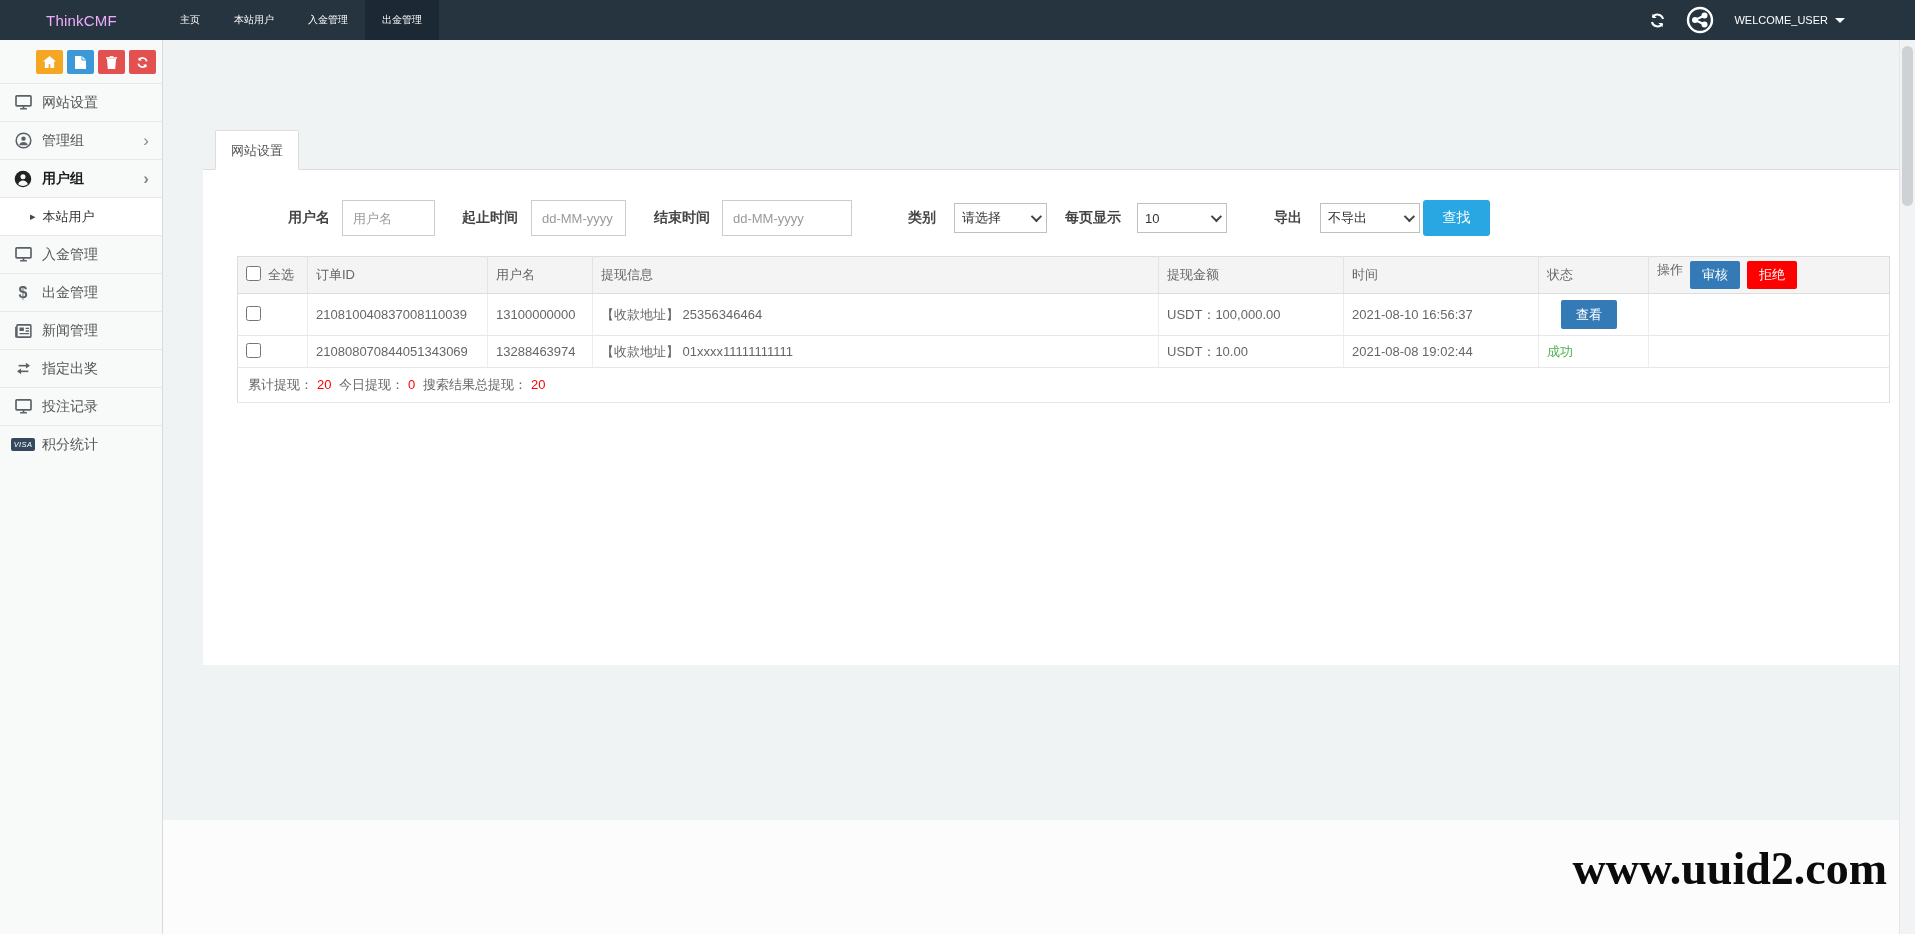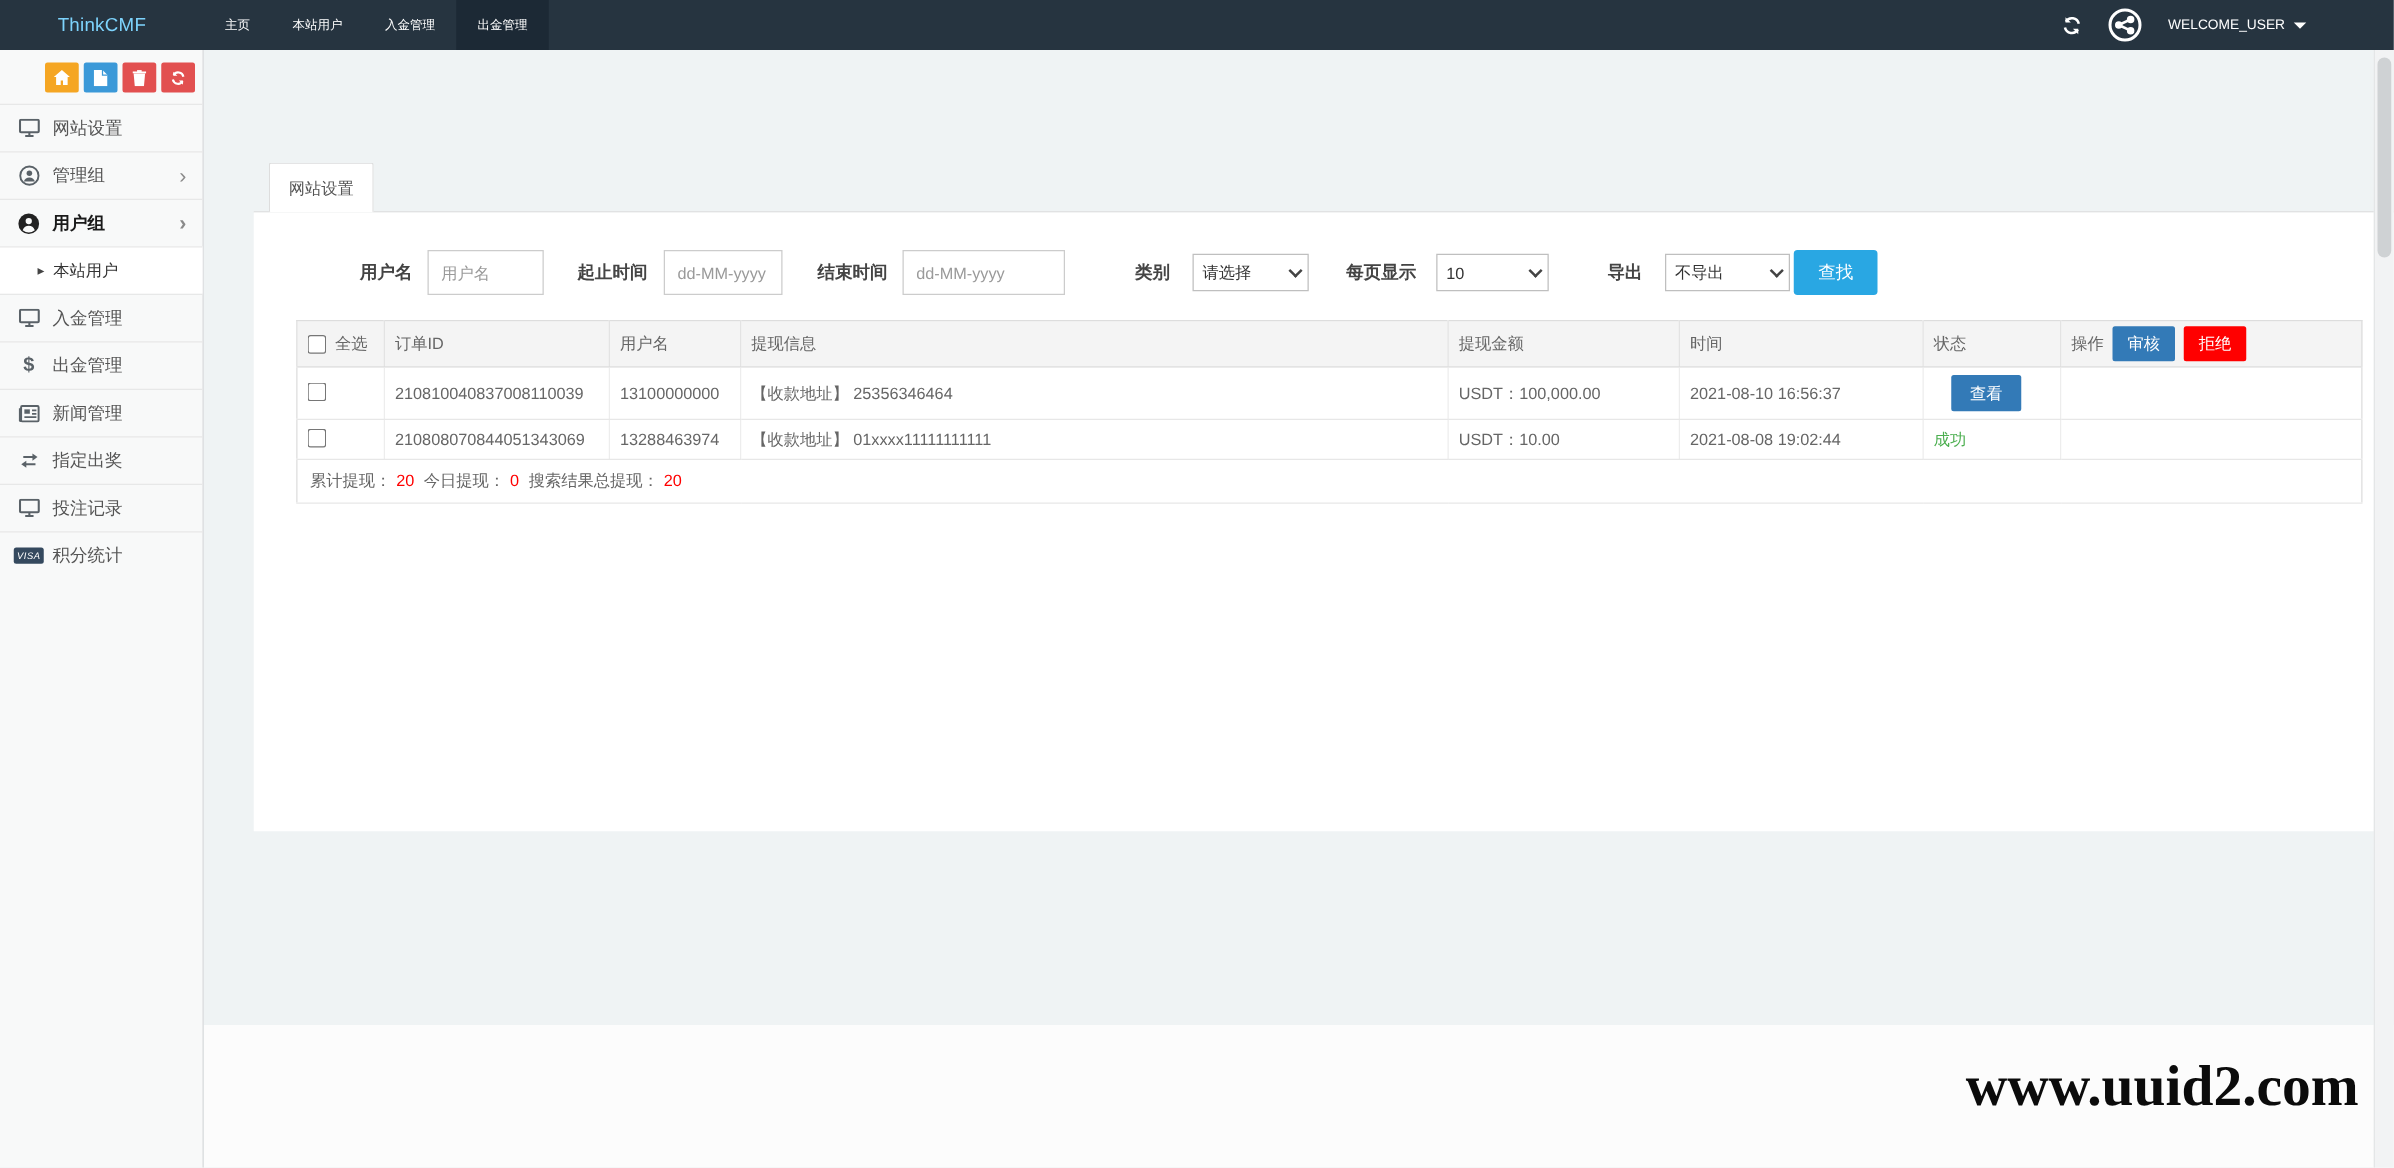--- a/index.html
+++ b/index.html
@@ -2,21 +2,21 @@
 <html><head>
 <meta charset="utf-8">
 <style>
   * { margin:0; padding:0; box-sizing:border-box; }
   html,body { width:1915px; height:934px; overflow:hidden;
     font-family:"Liberation Sans","DejaVu Sans",sans-serif; background:#EFF3F4; }
 
   
   .navbar { position:absolute; left:0; top:0; width:1915px; height:40px;
     background:#263440; display:flex; align-items:stretch; z-index:30; }
-  .brand { width:163px; color:#7dd3fc; font-size:15px; display:flex;
+  .brand { width:163px; color:#f0abfc; font-size:15px; display:flex;
     align-items:center; justify-content:center; letter-spacing:.2px; cursor:pointer; }
   .nav-items { display:flex; }
   .nav-item { color:#fff; font-size:10px; padding:0 17px; display:flex;
     align-items:center; cursor:pointer; }
   .nav-item.active { background:#1C2935; }
   .nav-right { margin-left:auto; margin-right:70px; display:flex; align-items:center; gap:20px; }
   .icon-btn { display:flex; align-items:center; cursor:pointer; }
   .avatar { width:28px; height:28px; border-radius:50%; display:flex;
     align-items:center; justify-content:center; cursor:pointer; }
   .user-menu { display:flex; align-items:center; gap:7px; color:#fff;
@@ -72,21 +72,21 @@
   table.grid { border-collapse:collapse; table-layout:fixed; width:1652px;
     margin:20px 0 0 34px; border:1px solid #DDD; }
   .grid th { background:#F4F4F4; height:37px; font-weight:400; font-size:13px;
     color:#666; text-align:left; padding-left:8px; border-right:1px solid #E3E3E3;
     border-bottom:1px solid #DDD; }
   .grid td { font-size:13px; color:#666; padding:6px 8px;
     border-right:1px solid #EDEDED; border-bottom:1px solid #E7E7E7; }
   .grid tr.tall td { height:42px; }
   .grid tr.short td { height:32px; }
   .grid th:last-child, .grid td:last-child { border-right:none; }
-  .th-flex { display:flex; align-items:center; gap:7px; }
+  .th-flex { display:flex; align-items:flex-start; gap:7px; }
   .cb { width:15px; height:15px; cursor:pointer; }
   .btn-view { width:56px; height:29px; background:#337AB7; border:none; color:#fff;
     font-size:13px; border-radius:2px; cursor:pointer;margin-left:14px; }
   .btn-approve, .btn-reject { width:50px; height:28px; border:none; color:#fff;
     font-size:13px; border-radius:2px; cursor:pointer; }
   .btn-approve { background:#337AB7; }
   .btn-reject { background:#FF0000; }
   .status-ok { color:#4CAF50; }
   .summary-cell { font-size:13px; color:#555; padding:8px 10px !important; }
   .summary-cell .num { color:#FF0000; }
@@ -276,21 +276,21 @@
       <input class="f-input" style="width: 93px; margin-left: 12px;" type="text" placeholder="用户名">
       <span class="f-label" style="margin-left:27px;">起止时间</span>
       <input class="f-input" style="width: 95px; margin-left: 13px;" type="text" placeholder="dd-MM-yyyy">
       <span class="f-label" style="margin-left:28px;">结束时间</span>
       <input class="f-input" style="width: 130px; margin-left: 12px;" type="text" placeholder="dd-MM-yyyy">
       <span class="f-label" style="margin-left:56px;">类别</span>
       <div class="sel" style="width:93px;margin-left:18px;">
         <span>请选择</span>
         <span class="sel-caret"></span>
       </div>
-      <span class="f-label" style="margin-left:30px;">每页显示</span>
+      <span class="f-label" style="margin-left:18px;">每页显示</span>
       <div class="sel" style="width:90px;margin-left:16px;">
         <span>10</span>
         <span class="sel-caret"></span>
       </div>
       <span class="f-label" style="margin-left:47px;">导出</span>
       <div class="sel" style="width:100px;margin-left:18px;">
         <span>不导出</span>
         <span class="sel-caret"></span>
       </div>
       <button class="search-btn">查找</button>

